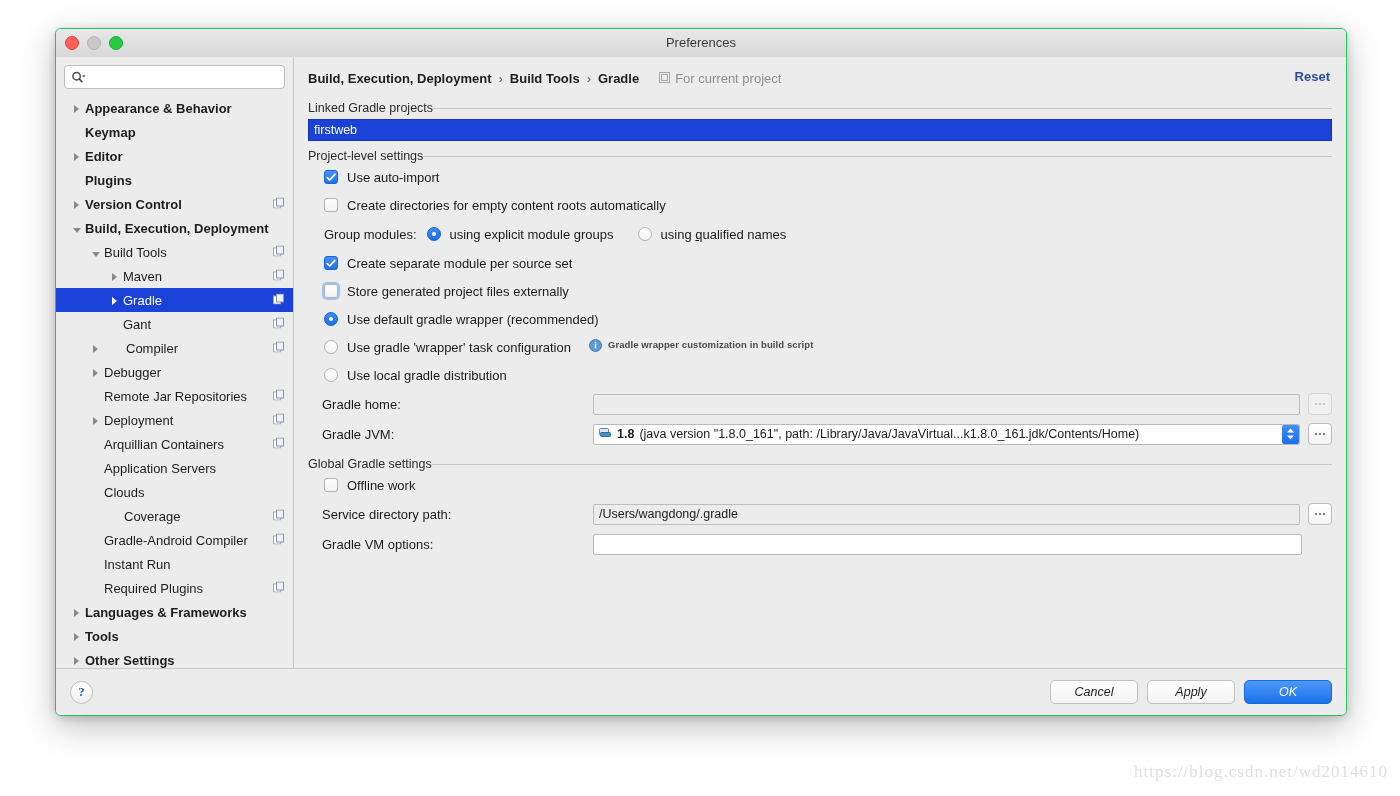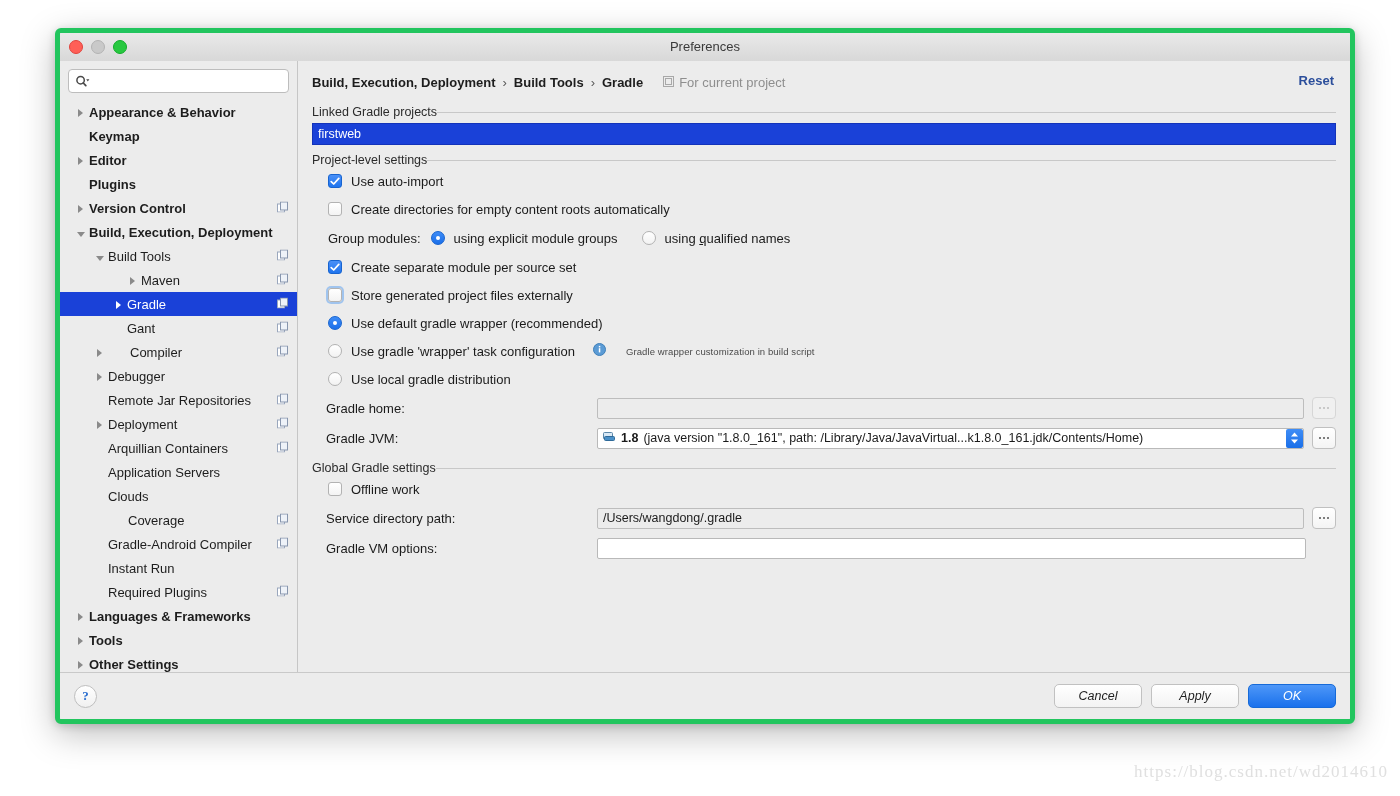--- a/index.html
+++ b/index.html
@@ -7,21 +7,21 @@
     width:1400px;height:796px;overflow:hidden;
     background:#ffffff;
     font-family:"Liberation Sans", sans-serif;
     -webkit-font-smoothing:antialiased;
   }
   .screen{position:relative;width:1400px;height:796px;background:#fff;}
 
   
   .window{
     position:absolute;left:55px;top:28px;width:1290px;height:686px;
-    background:#ececec;border:5px solid #22c55e;border-radius:6px;
+    background:#ececec;border:1px solid #22c55e;border-radius:6px;
     box-shadow:0 10px 34px rgba(0,0,0,.26), 0 2px 8px rgba(0,0,0,.16);
     overflow:hidden;
   }
   .titlebar{
     height:28px;
     background:linear-gradient(to bottom,#e9e9e9 0%,#d8d8d8 100%);
     border-bottom:1px solid #b0b0b0;
     position:relative;
   }
   .title-text{
@@ -115,21 +115,21 @@
     display:flex;align-items:center;justify-content:center;
   }
   .rb.on{background:linear-gradient(to bottom,#3d8bf6,#1b6fe9);border-color:#1764d0;}
   .rb .dot{width:4px;height:4px;border-radius:50%;background:#fff;}
 
   .grouprow{display:flex;align-items:center;height:30px;padding-left:16px;font-size:13px;color:#1b1b1b;gap:0;}
   .grouprow .glbl{margin-right:10px;}
   .radioitem{display:flex;align-items:center;gap:9px;margin-right:24px;}
   .u{text-decoration:underline;}
 
-  .hintwrap{display:flex;align-items:center;gap:20px;margin-left:18px;}
+  .hintwrap{display:flex;align-items:flex-start;gap:6px;margin-left:18px;font-weight:bold;}
   .hint{font-size:9.5px;color:#4a4a4a;letter-spacing:.1px;}
 
   
   .frow{display:flex;align-items:center;height:30px;font-size:13px;color:#1b1b1b;}
   .frow .flbl{width:285px;padding-left:14px;box-sizing:border-box;}
   .field{
     flex:1;height:19px;border:1px solid #b9b9b9;background:#fff;border-radius:2px;
     display:flex;align-items:center;padding:0 5px;font-size:12.5px;color:#1b1b1b;
     min-width:0;overflow:hidden;white-space:nowrap;
   }
@@ -238,21 +238,21 @@
                 <span class="tlabel bold">Build, Execution, Deployment</span>
               </div>
               <div class="trow" style="padding-left: 33px;">
                 <span class="tw"><span class="arrow down"></span></span>
                 <span class="tlabel">Build Tools</span>
                 <span class="copy-ic"><svg width="11" height="11" viewBox="0 0 11 11">
                     <rect x="0.5" y="2.5" width="7" height="8" fill="#ffffff" stroke="#9aa7bd"></rect>
                     <rect x="3.5" y="0.5" width="7" height="8" fill="#eef2f8" stroke="#8795ad"></rect>
                   </svg></span>
               </div>
-              <div class="trow" style="padding-left: 66px;">
+              <div class="trow" style="padding-left: 52px;">
                 <span class="tw"><span class="arrow"></span></span>
                 <span class="tlabel">Maven</span>
                 <span class="copy-ic"><svg width="11" height="11" viewBox="0 0 11 11">
                     <rect x="0.5" y="2.5" width="7" height="8" fill="#ffffff" stroke="#9aa7bd"></rect>
                     <rect x="3.5" y="0.5" width="7" height="8" fill="#eef2f8" stroke="#8795ad"></rect>
                   </svg></span>
               </div>
               <div class="trow sel" style="padding-left: 52px;">
                 <span class="tw"><span class="arrow"></span></span>
                 <span class="tlabel">Gradle</span>

